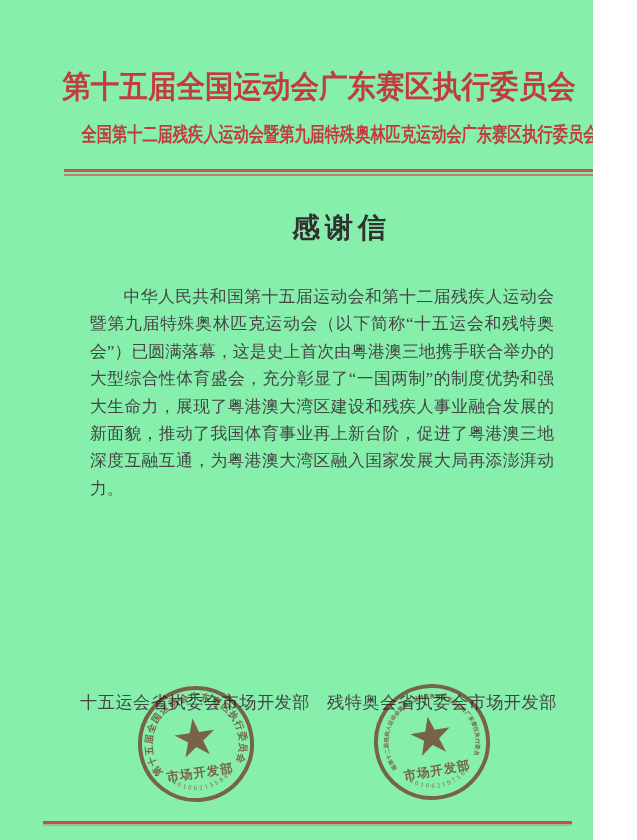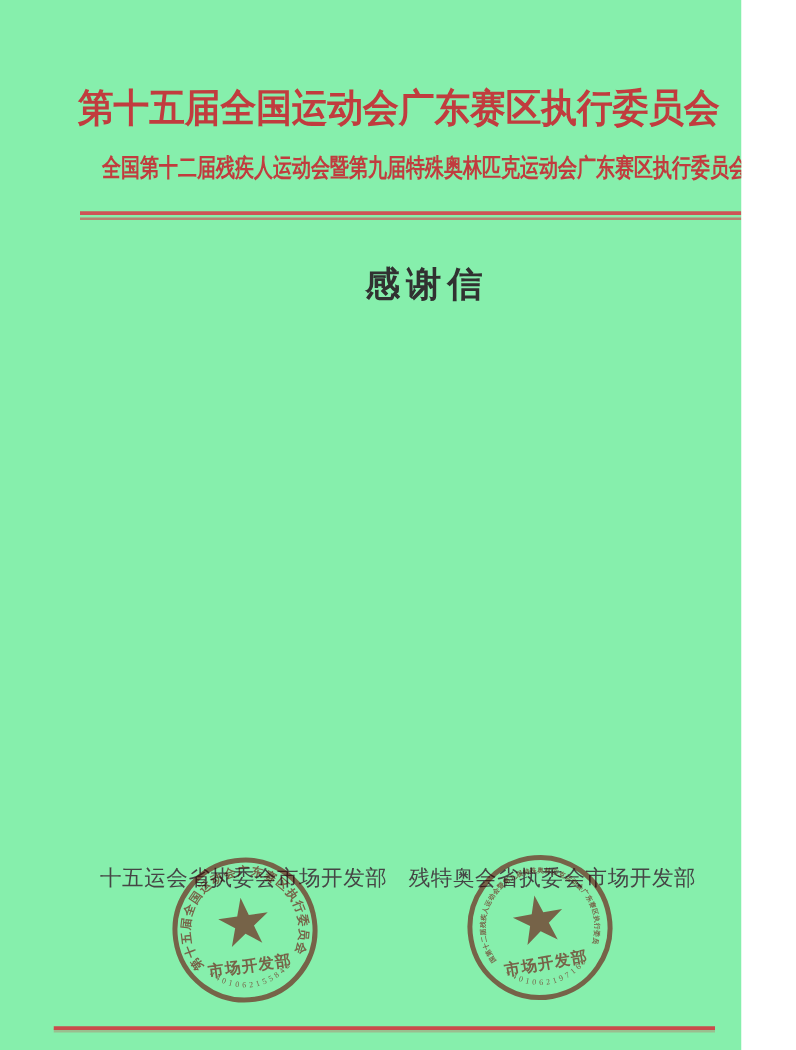--- a/index.html
+++ b/index.html
@@ -80,20 +80,21 @@
   <div class="title2">
     <span class="squeeze">全国第十二届残疾人运动会暨第九届特殊奥林匹克运动会广东赛区执行委员会</span>
   </div>
 
   <div class="rule rule-thick"></div>
   <div class="rule rule-thin"></div>
 
   <div class="letter-title">感谢信</div>
 
   <div class="body">
+    <p class="para">中华人民共和国第十五届运动会和第十二届残疾人运动会暨第九届特殊奥林匹克运动会（以下简称“十五运会和残特奥会”）已圆满落幕，这是史上首次由粤港澳三地携手联合举办的大型综合性体育盛会，充分彰显了“一国两制”的制度优势和强大生命力，展现了粤港澳大湾区建设和残疾人事业融合发展的新面貌，推动了我国体育事业再上新台阶，促进了粤港澳三地深度互融互通，为粤港澳大湾区融入国家发展大局再添澎湃动力。</p>
   </div>
 
   <div class="sig-row">
     <span>十五运会省执委会市场开发部</span>
     <span>残特奥会省执委会市场开发部</span>
   </div>
 
 
   <svg class="stamp stamp-left" width="122" height="122" viewBox="0 0 122 122" xmlns="http://www.w3.org/2000/svg" xmlns:xlink="http://www.w3.org/1999/xlink">
     <defs>

